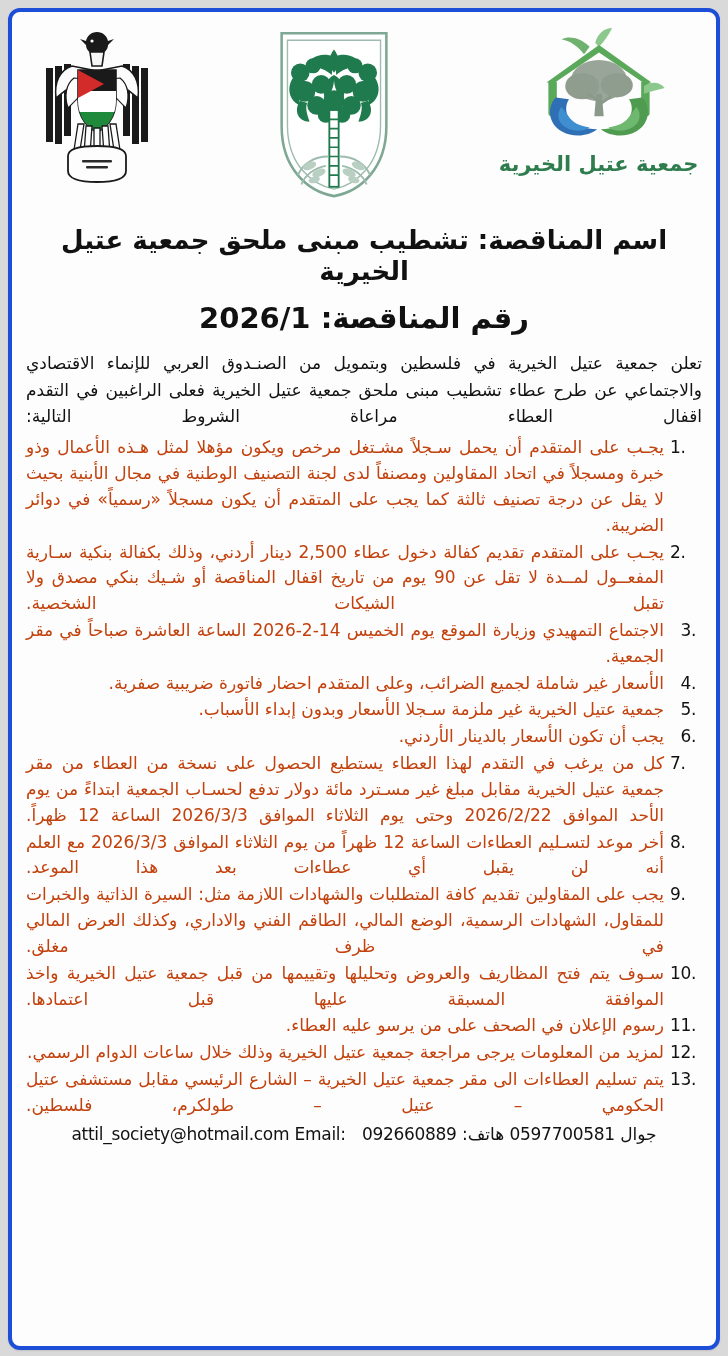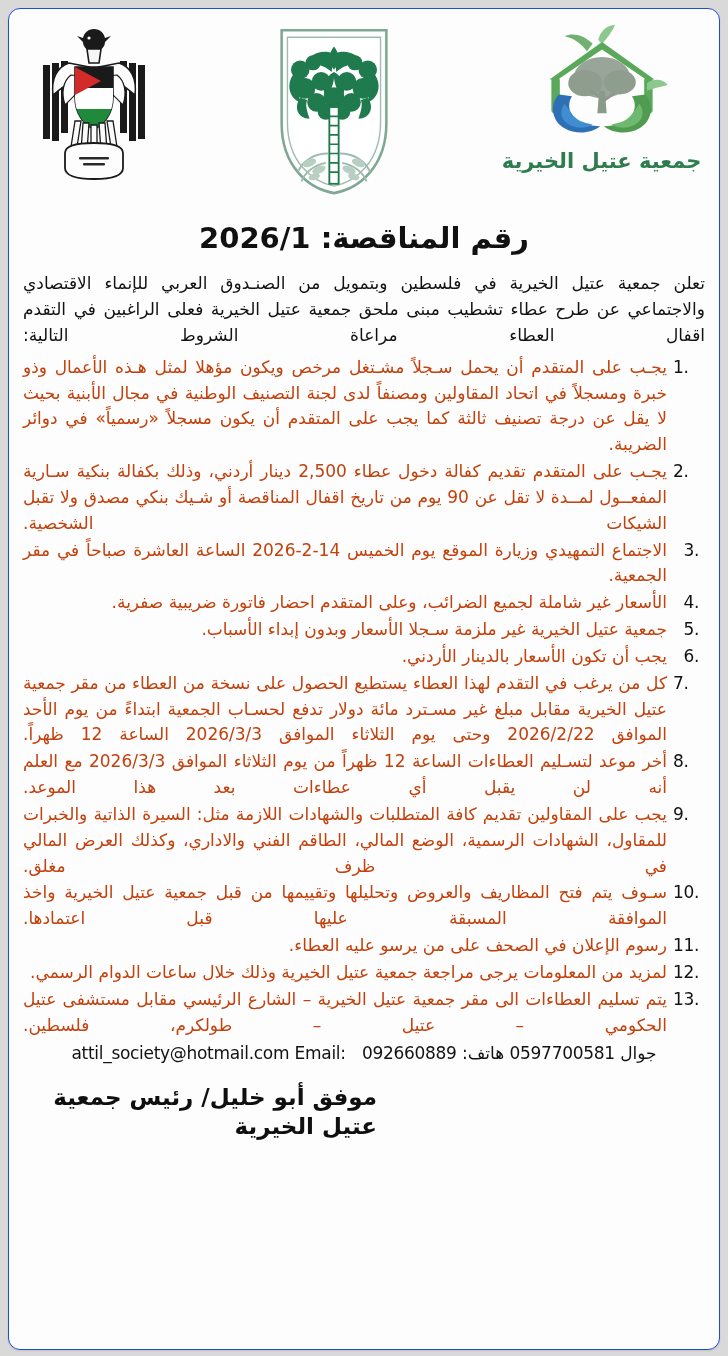--- a/index.html
+++ b/index.html
@@ -20,21 +20,21 @@
     background: #d9d9d9;
     box-sizing: border-box;
     padding: 8px 8px 6px 8px;
   }
 
   #card {
     position: relative;
     width: 100%;
     height: 100%;
     background: #fdfdfd;
-    border: 1px solid #1d4ed8;
+    border: 4px solid #1d4ed8;
     border-radius: 12px;
     box-sizing: border-box;
     box-shadow: 0 1px 2px rgba(0,0,0,0.10);
     overflow: hidden;
     padding: 10px 12px 4px 12px;
   }
 
   
   .logo-bar {
     display: flex;
@@ -317,20 +317,21 @@
           <g fill="#2a2a2a">
             <rect x="40" y="134" width="30" height="2.4" rx="1"></rect>
             <rect x="44" y="140" width="22" height="2.4" rx="1"></rect>
           </g>
         </svg>
       </div>
 
     </div>
 
     <div class="headings">
+      <div class="h-name">اسم المناقصة: تشطيب مبنى ملحق جمعية عتيل الخيرية</div>
       <div class="h-number">رقم المناقصة: 2026/1</div>
     </div>
 
     <p class="intro">تعلن جمعية عتيل الخيرية في فلسطين وبتمويل من الصنـدوق العربي للإنماء الاقتصادي والاجتماعي عن طرح عطاء تشطيب مبنى ملحق جمعية عتيل الخيرية فعلى الراغبين في التقدم اقفال العطاء مراعاة الشروط التالية:</p>
 
     <ol class="conditions">
       <li class="justify-all">يجـب على المتقدم أن يحمل سـجلاً مشـتغل مرخص ويكون مؤهلا لمثل هـذه الأعمال وذو خبرة ومسجلاً في اتحاد المقاولين ومصنفاً لدى لجنة التصنيف الوطنية في مجال الأبنية بحيث لا يقل عن درجة تصنيف ثالثة كما يجب على المتقدم أن يكون مسجلاً «رسمياً» في دوائر الضريبة.</li>
       <li class="justify-all">يجـب على المتقدم تقديم كفالة دخول عطاء 2,500 دينار أردني، وذلك بكفالة بنكية سـارية المفعــول لمــدة لا تقل عن 90 يوم من تاريخ اقفال المناقصة أو شـيك بنكي مصدق ولا تقبل الشيكات الشخصية.</li>
       <li>الاجتماع التمهيدي وزيارة الموقع يوم الخميس 14-2-2026 الساعة العاشرة صباحاً في مقر الجمعية.</li>
       <li>الأسعار غير شاملة لجميع الضرائب، وعلى المتقدم احضار فاتورة ضريبية صفرية.</li>
@@ -348,16 +349,15 @@
     <div class="contact-line">
       <span>جوال</span>
       <span class="ltr">0597700581</span>
       <span>هاتف:</span>
       <span class="ltr">092660889</span>
       &nbsp;
       <span class="ltr nowrap">Email:</span>
       <span class="ltr nowrap">attil_society@hotmail.com</span>
     </div>
 
-    <div class="signature">موفق أبو خليل/ رئيس جمعية عتيل الخيرية</div>
 
   </div>
 </div>
 
 </body></html>

